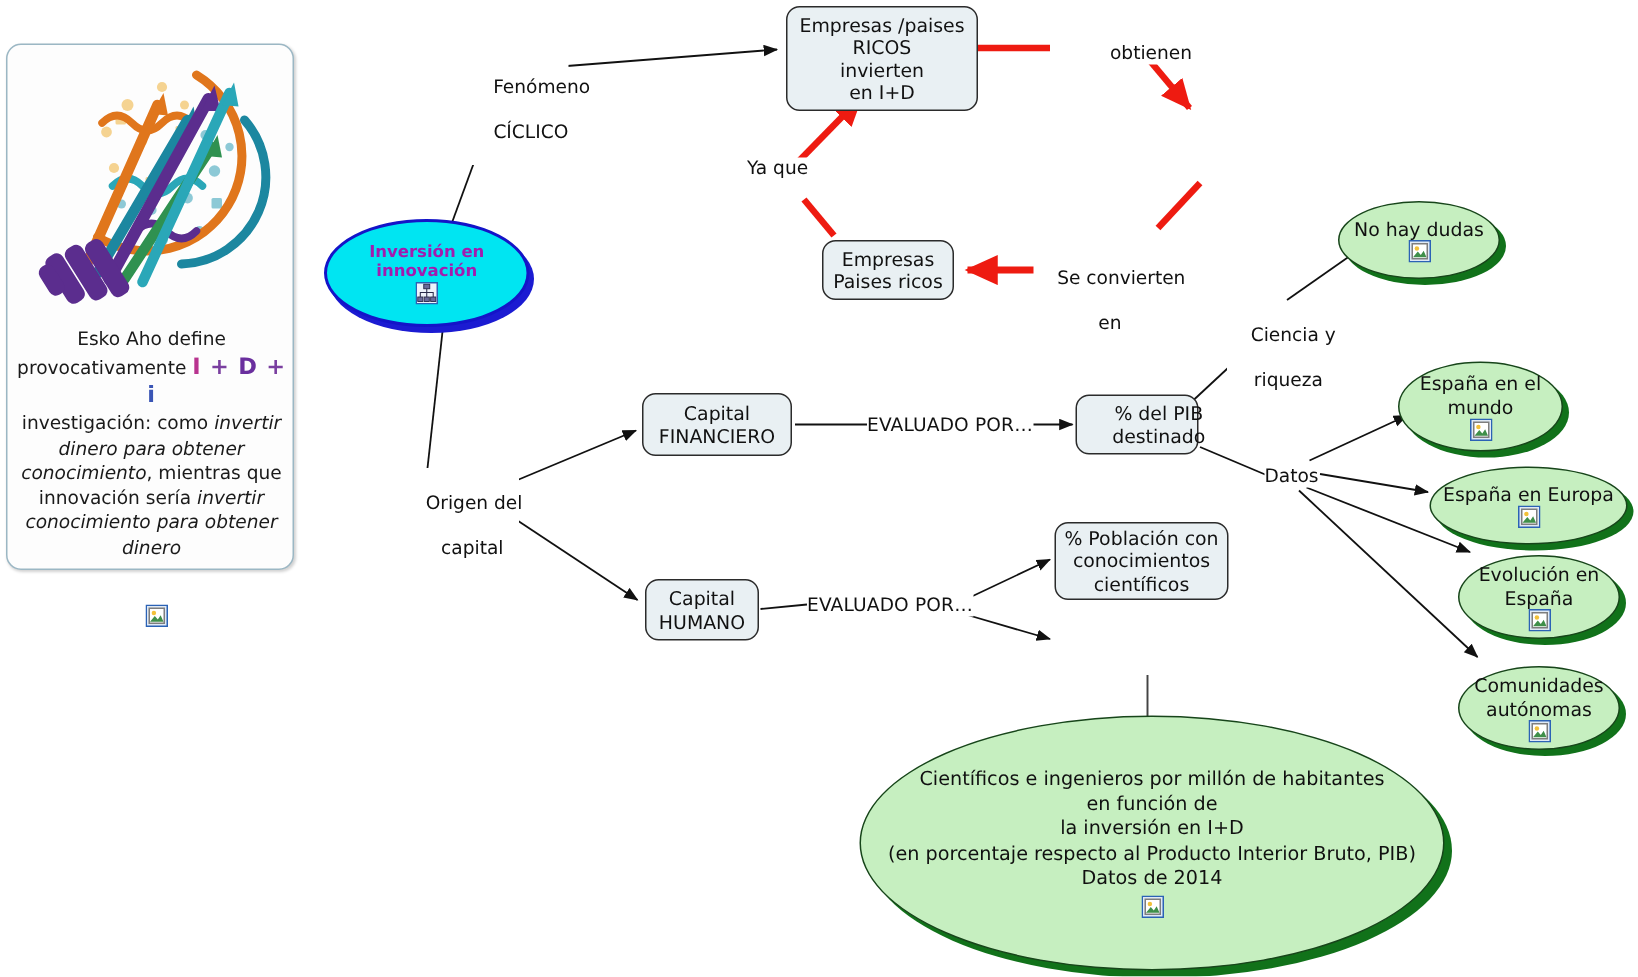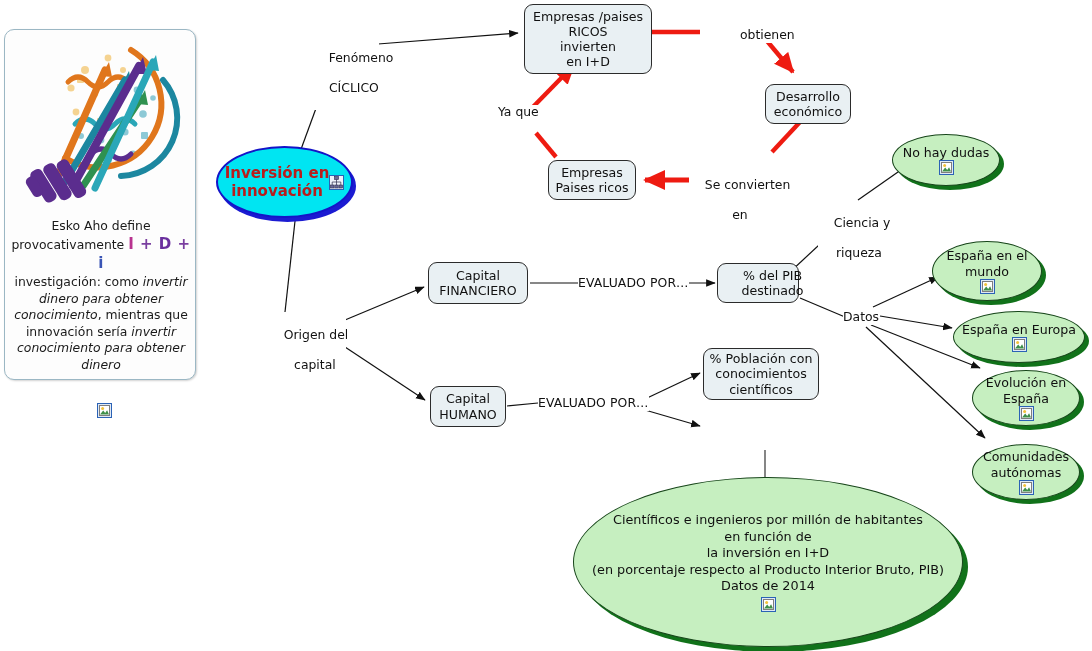--- a/index.html
+++ b/index.html
@@ -90,27 +90,27 @@
   }
 
   
   .ellipse-cyan {
     position: absolute;
     box-sizing: border-box;
     background: #00e5f2;
     border: 2px solid #1414c8;
     border-radius: 50%;
     display: flex;
-    flex-direction: row;
+    flex-direction: column;
     align-items: center;
     justify-content: center;
     text-align: center;
     font-weight: bold;
-    font-size: 15px;
-    color: #b91c1c;
+    font-size: 11px;
+    color: #a21caf;
     line-height: 1.22;
     box-shadow: 3px 4px 0 0 #1b1bd2;
   }
 
   
   .ellipse-green {
     position: absolute;
     box-sizing: border-box;
     background: #c6efc0;
     border: 1.4px solid #17451a;
@@ -292,26 +292,20 @@
 
   <div class="node-box" style="left:524px; top:4px; width:128px; height:70px;">
     <div>
       <span>Empresas /paises</span><br>
       <span>RICOS</span><br>
       <span>invierten</span><br>
       <span>en I+D</span>
     </div>
   </div>
 
-  <div class="node-box" style="left:765px; top:84px; width:86px; height:40px;">
-    <div>
-      <span>Desarrollo</span><br>
-      <span>económico</span>
-    </div>
-  </div>
 
   <div class="node-box" style="left:548px; top:160px; width:88px; height:40px;">
     <div>
       <span>Empresas</span><br>
       <span>Paises ricos</span>
     </div>
   </div>
 
   <div class="node-box" style="left:428px; top:262px; width:100px; height:42px;">
     <div>

